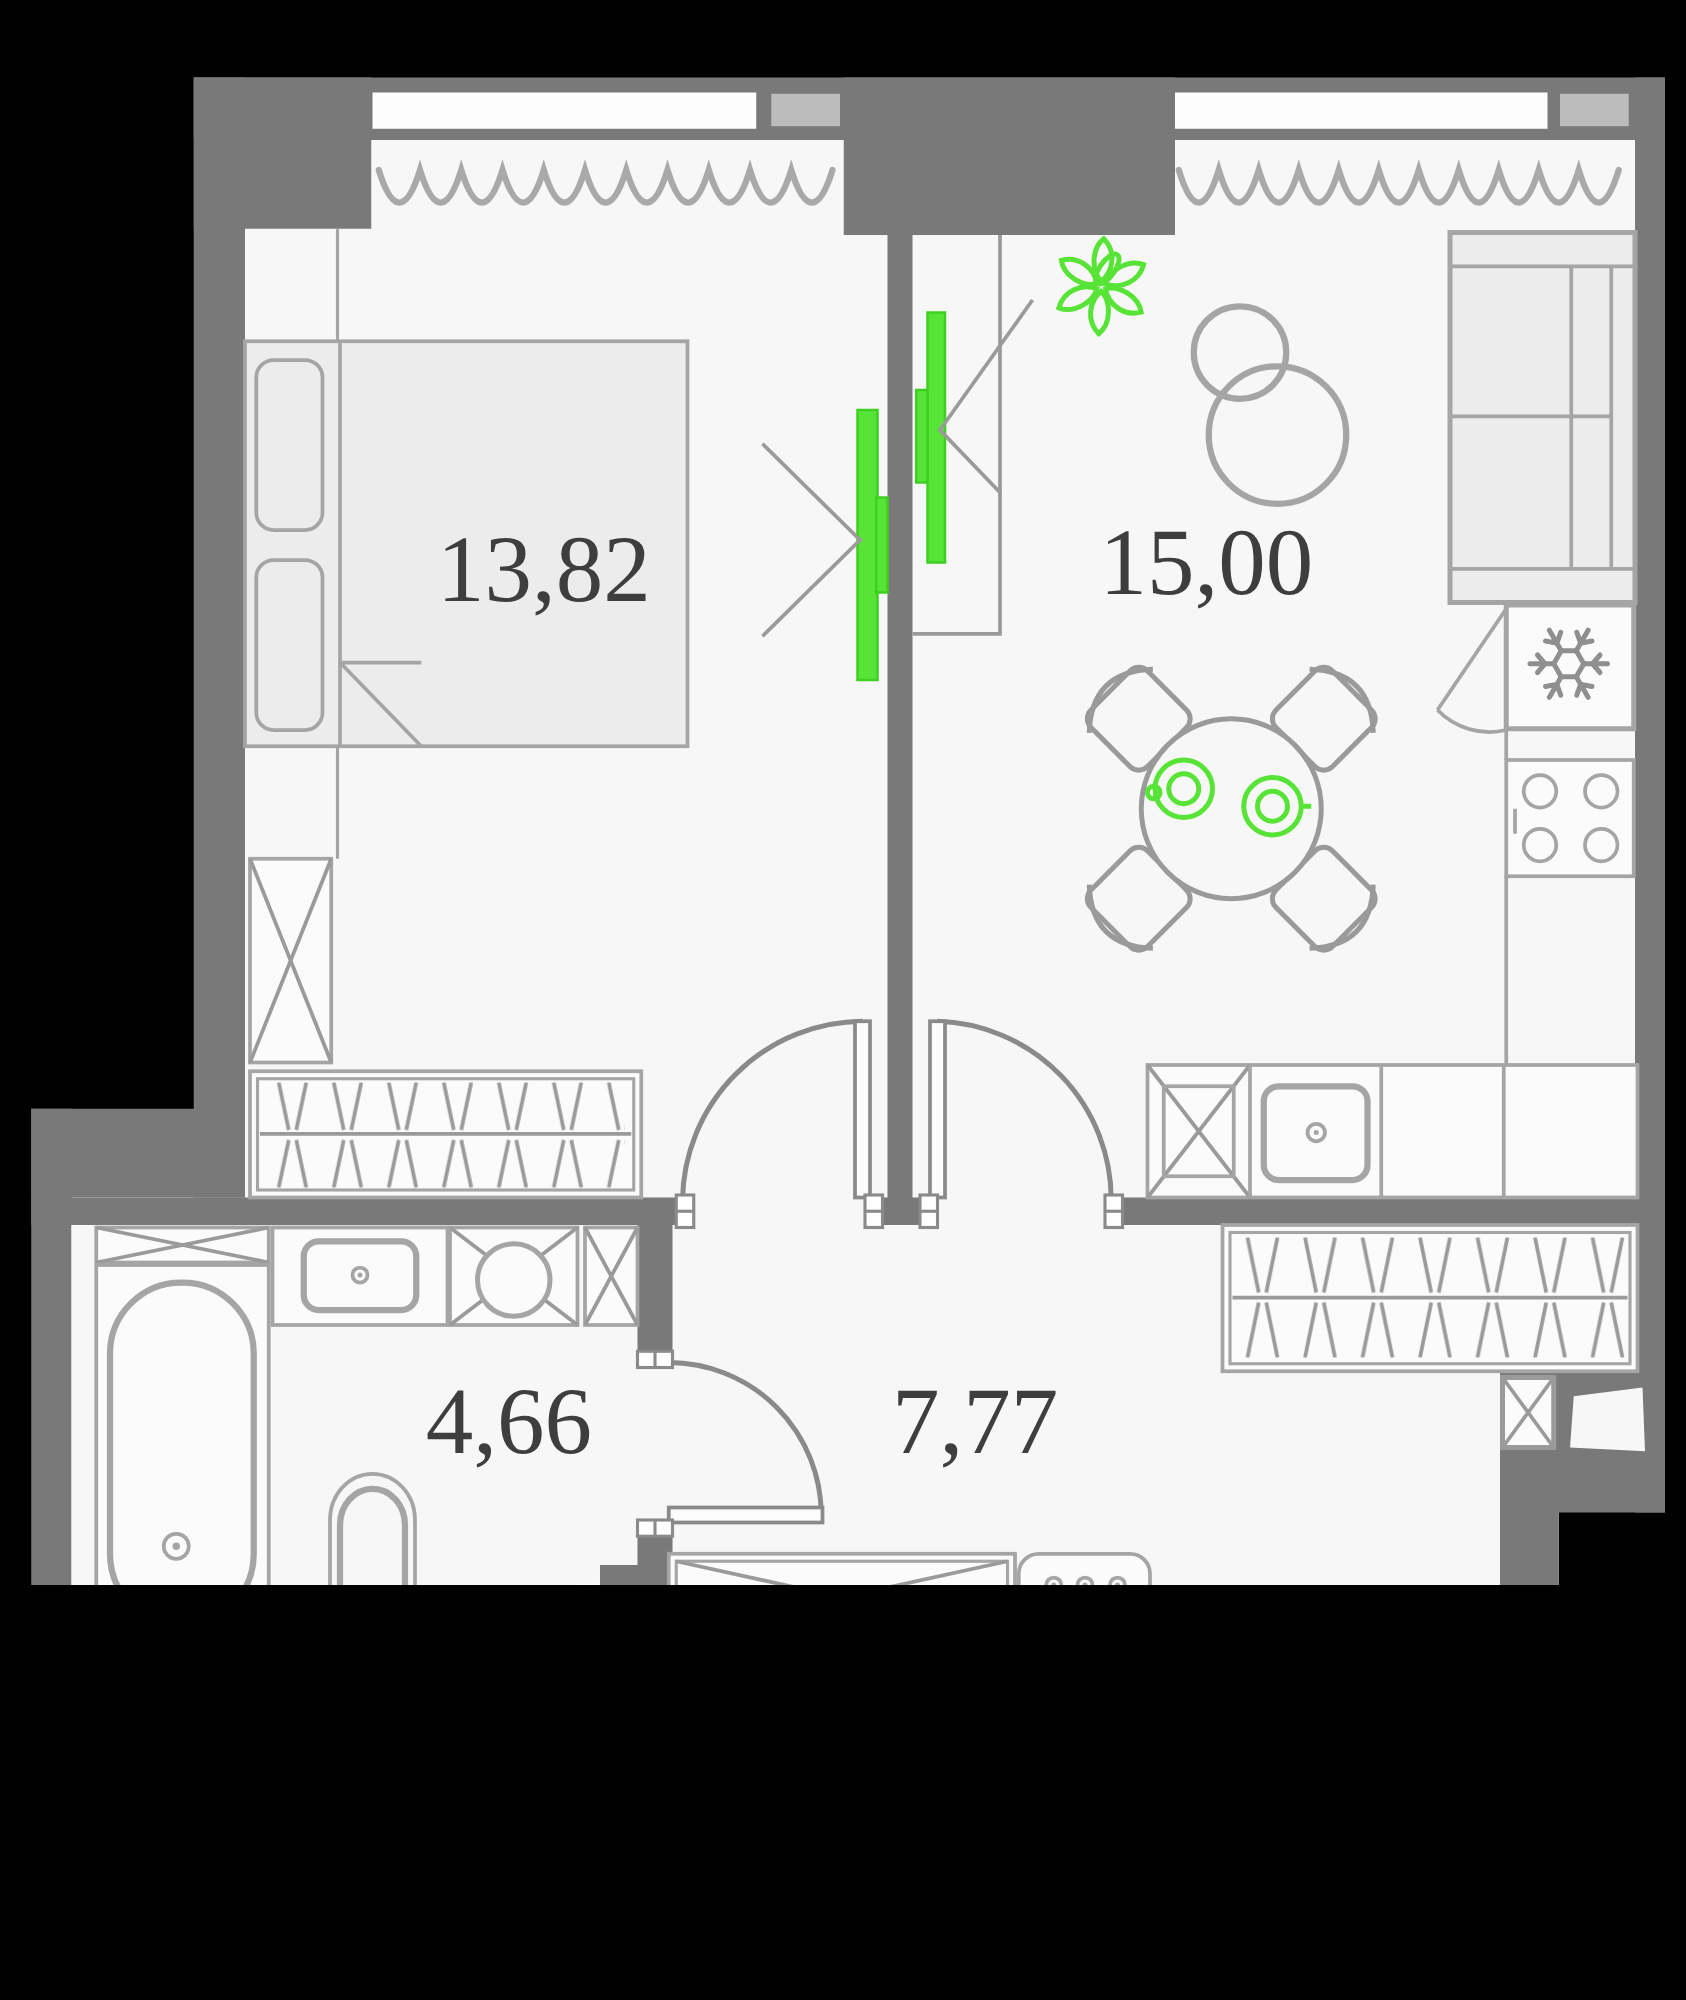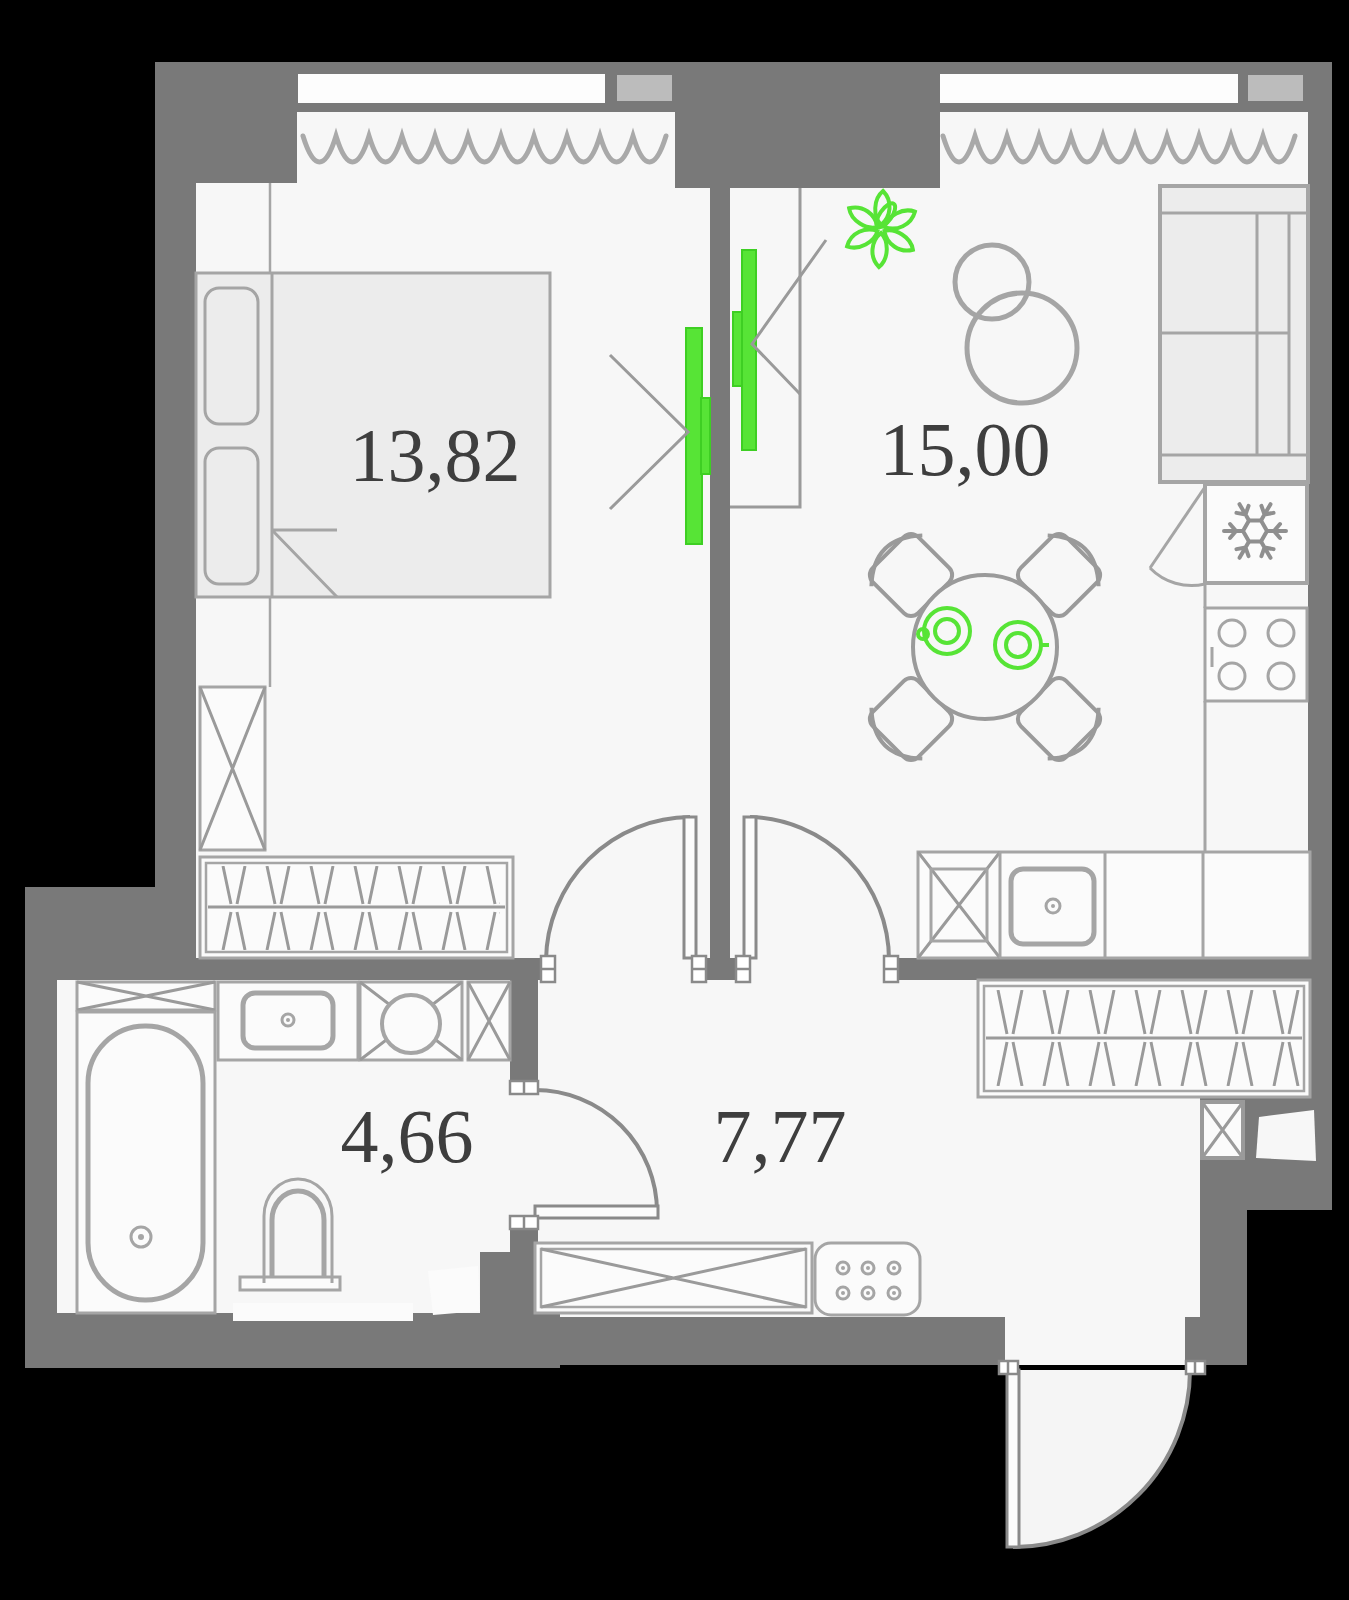--- a/index.html
+++ b/index.html
@@ -1,16 +1,16 @@
 <!DOCTYPE html>
 <html><head>
 <meta charset="utf-8">
 <style>
   html,body{margin:0;padding:0;background:#000;}
-  .stage{position:relative;width:1349px;height:1600px;background:#000;overflow:hidden;}
+  .stage{position:relative;width:1349px;height:1268px;background:#000;overflow:hidden;}
   svg{display:block;}
   .wall{fill:#797979;stroke:none;}
   .floor{fill:#f7f7f7;stroke:none;}
   .win{fill:#fdfdfd;}
   .sill{fill:#bcbcbc;}
   .fw{fill:#fbfbfb;stroke:#a5a5a5;stroke-width:3;}
   .fn{fill:none;stroke:#a5a5a5;stroke-width:3;}
   .fn2{fill:none;stroke:#a5a5a5;stroke-width:2.5;}
   .fn5{fill:none;stroke:#a5a5a5;stroke-width:5;}
   .bedfill{fill:#ececec;stroke:#a5a5a5;stroke-width:3;}

